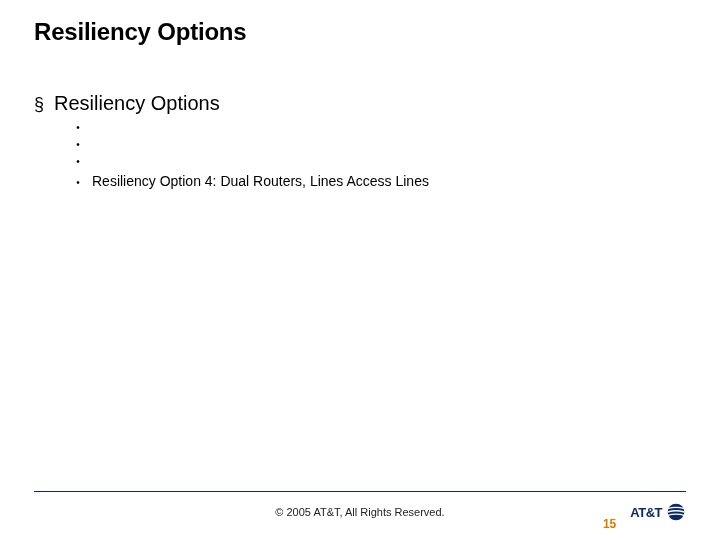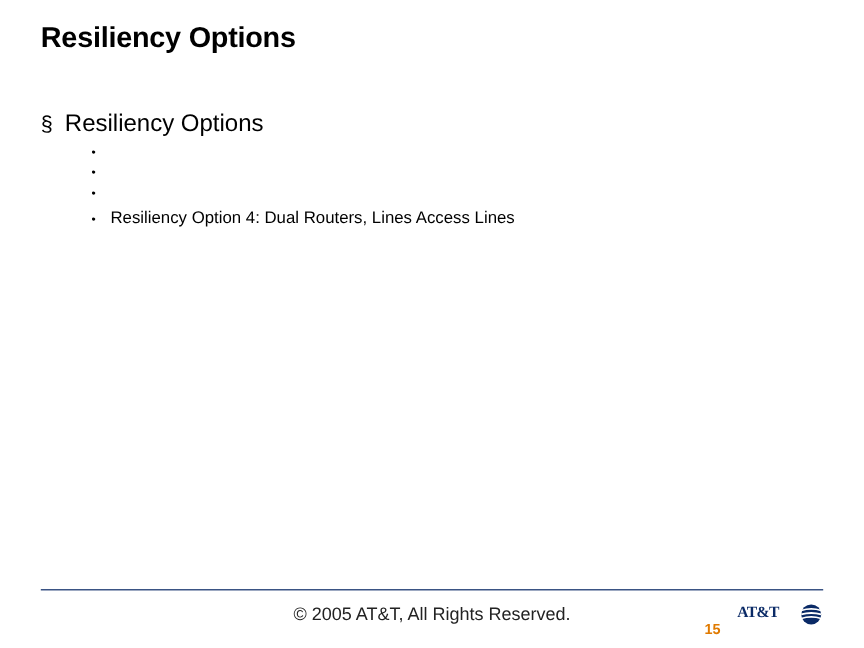--- a/index.html
+++ b/index.html
@@ -72,42 +72,41 @@
     bottom: 14px;
     height: 28px;
     display: flex;
     align-items: center;
     justify-content: space-between;
   }
   .footer-center {
     position: absolute;
     left: 0; right: 0;
     text-align: center;
-    font-size: 15px;
+    font-size: 11px;
     color: #222;
   }
   .footer-right {
     display: flex;
     align-items: center;
     gap: 14px;
     margin-left: auto;
     position: relative;
     z-index: 1;
   }
   .page-num {
     font-size: 12px;
     color: #e07a00;
     font-weight: 700;
     margin-top: 24px;
   }
   .logo {
     display: flex;
-    align-items: flex-start;
-    gap: 17px;
-    font-family: Liberation Serif, serif;
+    align-items: center;
+    gap: 4px;
   }
   .logo-text {
     font-size: 13px;
     font-weight: bold;
     color: #0a2a66;
     letter-spacing: -0.5px;
   }
   .logo-globe {
     width: 20px;
     height: 20px;

